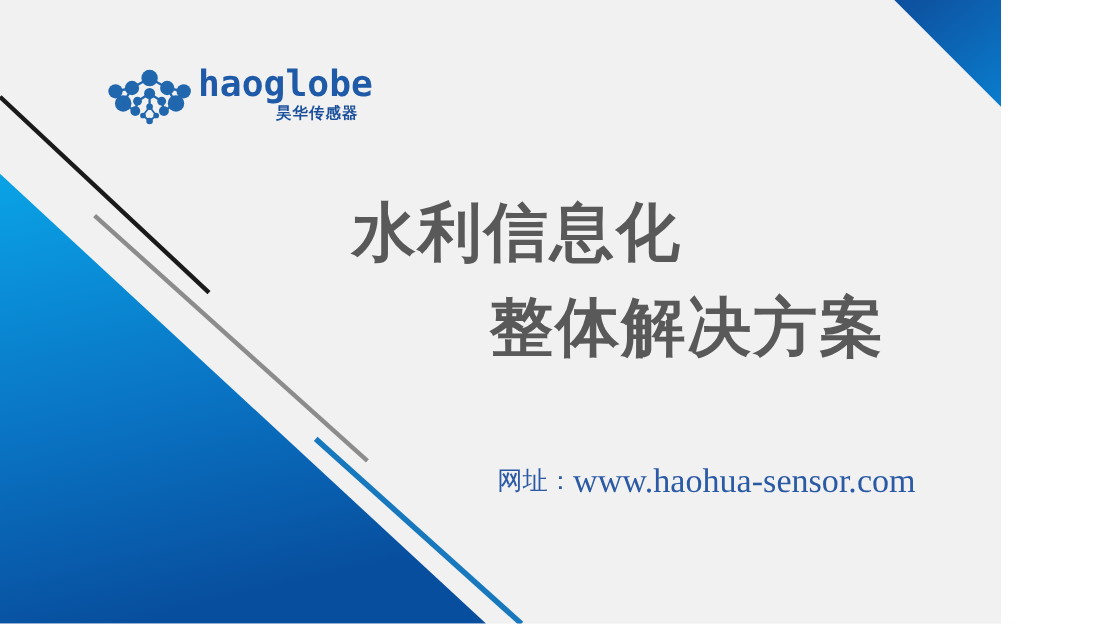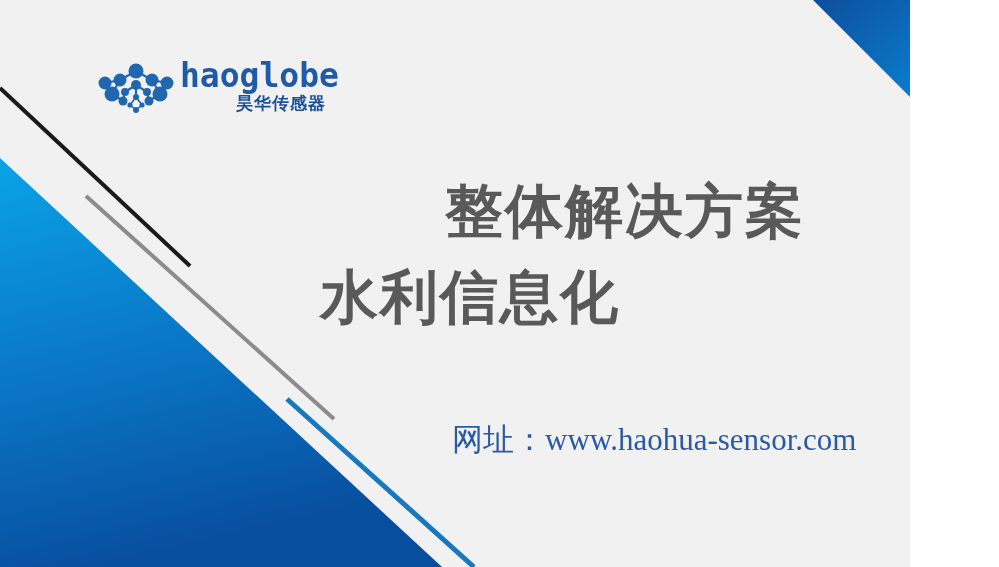--- a/index.html
+++ b/index.html
@@ -49,21 +49,21 @@
     font-family: "DejaVu Sans Mono", "Liberation Mono", monospace;
     font-size: 33px;
     font-weight: bold;
     letter-spacing: 0px;
     color: #1f5aa8;
     line-height: 36px;
     white-space: nowrap;
   }
   .logo-subtext {
     font-family: "DejaVu Sans", "Liberation Sans", sans-serif;
-    font-size: 17px;
+    font-size: 14px;
     font-weight: bold;
     color: #1a4f9c;
     letter-spacing: 1px;
     line-height: 18px;
     text-align: right;
     white-space: nowrap;
   }
 
   
   #title-block {
@@ -86,21 +86,21 @@
 
   
   #url-block {
     position: absolute;
     left: 452px;
     top: 419px;
     white-space: nowrap;
   }
   #url-label {
     font-family: "DejaVu Sans", "Liberation Sans", sans-serif;
-    font-size: 31px;
+    font-size: 23px;
     color: #2a59a6;
     vertical-align: middle;
   }
   #url-value {
     font-family: Liberation Serif, serif;
     font-size: 31px;
     color: #2a59a6;
     vertical-align: middle;
     letter-spacing: 0px;
   }
@@ -182,21 +182,21 @@
       </g>
     </svg>
 
     <div id="logo-wordmark">
       <div class="logo-text">haoglobe</div>
       <div class="logo-subtext">昊华传感器</div>
     </div>
   </div>
 
   <div id="title-block">
+    <div class="title-line" id="title-line-1">水利信息化</div>
     <div class="title-line" id="title-line-2">整体解决方案</div>
-    <div class="title-line" id="title-line-1">水利信息化</div>
   </div>
 
   <div id="url-block">
     <span id="url-label">网址：</span><span id="url-value">www.haohua-sensor.com</span>
   </div>
 
 </div>
 
 </body></html>

